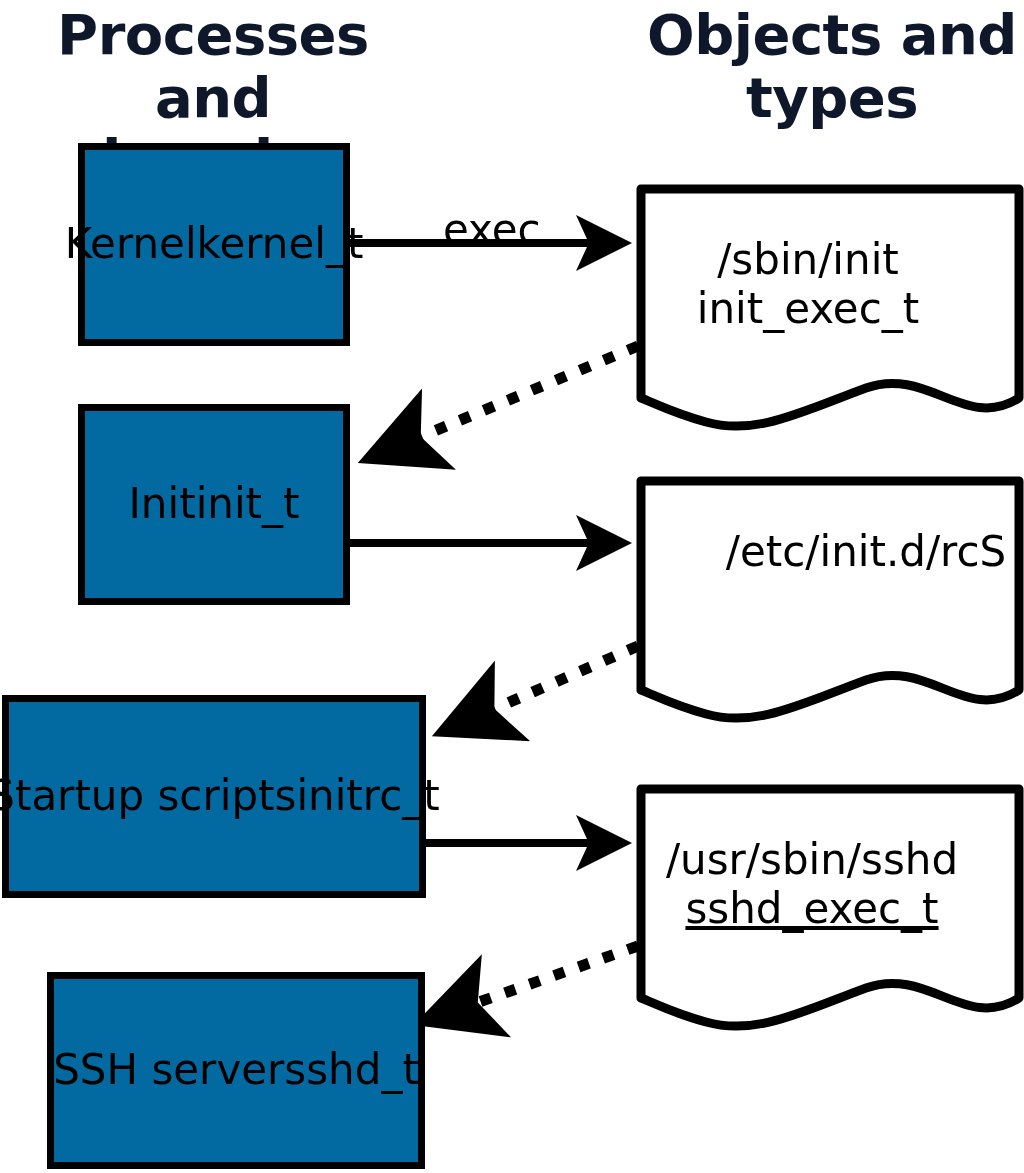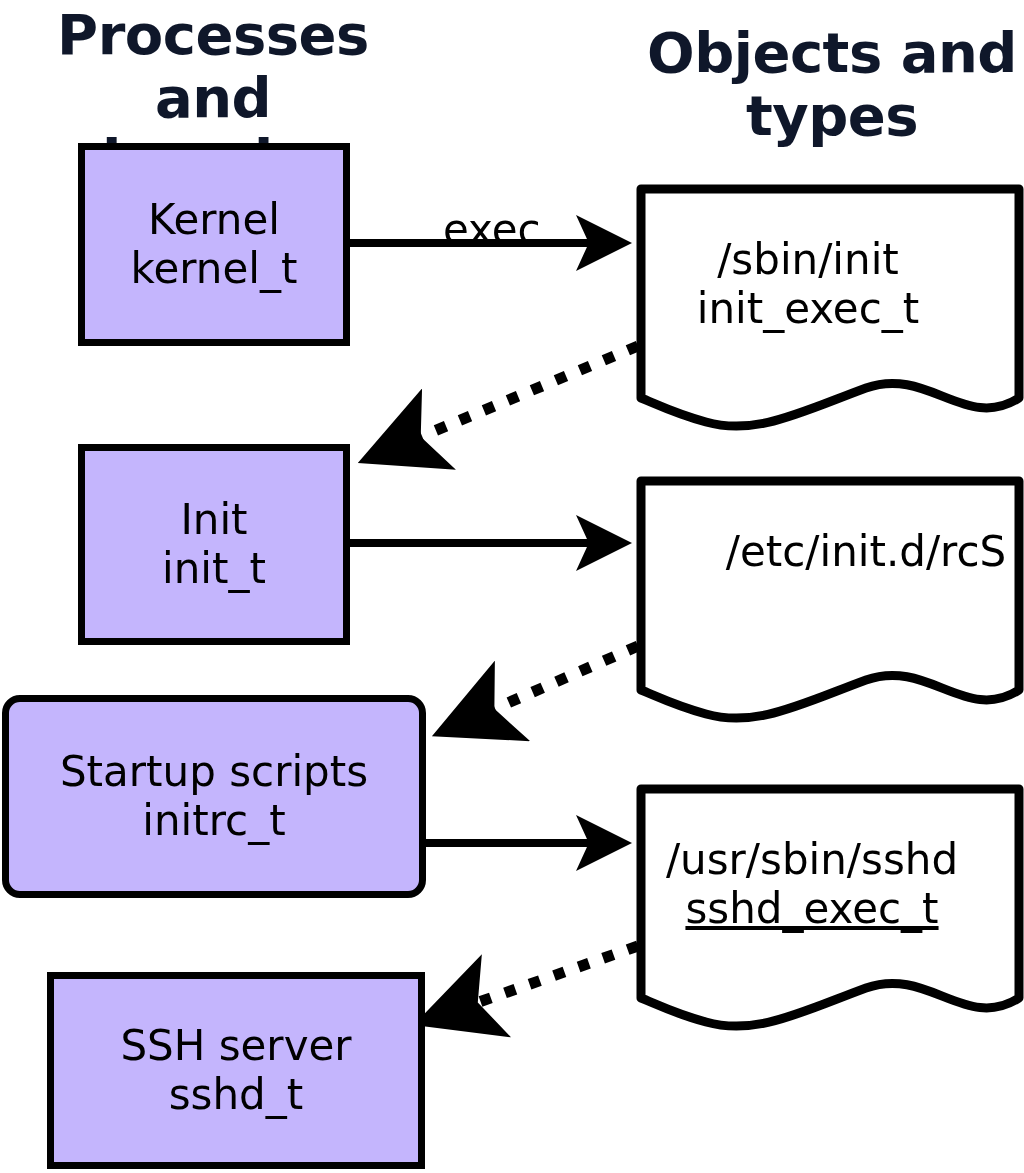--- a/index.html
+++ b/index.html
@@ -20,30 +20,30 @@
     position: absolute;
     font-weight: bold;
     font-size: 56px;
     line-height: 1.12;
     color: #0f172a;
     text-align: center;
     letter-spacing: -0.5px;
     white-space: pre-line;
   }
   #heading-processes { left: 18px;  top: 4px;  width: 390px; }
-  #heading-objects   { left: 640px; top: 4px;  width: 384px; margin-top: 18px; }
+  #heading-objects   { left: 640px; top: 4px;  width: 384px; }
 
   
   .proc-box {
     position: absolute;
     box-sizing: border-box;
     border: 7px solid #000000;
-    background: #c4b5fd;
+    background: #0369a1;
     display: flex;
-    flex-direction: column;
+    flex-direction: row;
     align-items: center;
     justify-content: center;
     color: #000000;
     font-size: 42px;
     line-height: 1.16;
     text-align: center;
   }
   .proc-box .line1,
   .proc-box .line2 { display: block; white-space: nowrap; }
 
@@ -119,26 +119,26 @@
     <line x1="638" y1="946" x2="428" y2="1020" stroke="#000000" stroke-width="11" stroke-linecap="butt" stroke-dasharray="11 15" marker-end="url(#dotted-head)"></line>
   </svg>
 
   <div class="arrow-label" id="label-exec" style="left:443px; top:182px;">exec</div>
 
   <div class="proc-box" id="box-kernel" style="left:78px; top:143px; width:272px; height:203px;">
     <span class="line1">Kernel</span>
     <span class="line2">kernel_t</span>
   </div>
 
-  <div class="proc-box" id="box-init" style="left:78px; top:444px; width:272px; height:201px;">
+  <div class="proc-box" id="box-init" style="left:78px; top:404px; width:272px; height:201px;">
     <span class="line1">Init</span>
     <span class="line2">init_t</span>
   </div>
 
-  <div class="proc-box" id="box-initrc" style="left:2px; top:695px; width:424px; height:203px;border-radius:18px;">
+  <div class="proc-box" id="box-initrc" style="left:2px; top:695px; width:424px; height:203px;">
     <span class="line1">Startup scripts</span>
     <span class="line2">initrc_t</span>
   </div>
 
   <div class="proc-box" id="box-sshd" style="left:28px; top:972px; width:378px; height:197px;margin-left:19px;">
     <span class="line1">SSH server</span>
     <span class="line2">sshd_t</span>
   </div>
 
   <div class="doc-shape" id="doc-init-exec" style="left:636px; top:184px; width:344px; height:250px;">

